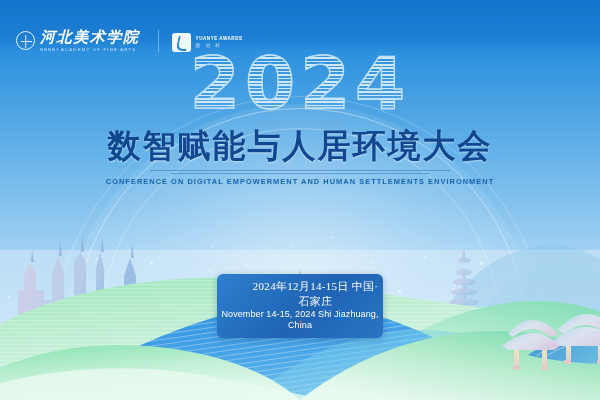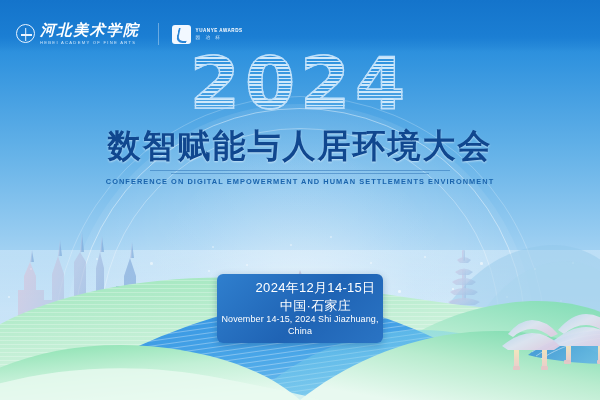--- a/index.html
+++ b/index.html
@@ -6,21 +6,21 @@
   *{box-sizing:border-box;}
   #poster{
     position:relative;width:600px;height:400px;overflow:hidden;
     font-family:"Liberation Sans","DejaVu Sans",sans-serif;
     background:linear-gradient(180deg,#1b7fd4 0%,#2f92de 14%,#64b2e8 38%,#9fd0f2 62%,#c3e1f7 78%,#d8ecfa 100%);
   }
 
   
   .topbar{position:absolute;left:0;top:0;width:600px;height:52px;
     background:linear-gradient(180deg,#1474cb 0%,#1b7ed3 70%,rgba(30,132,214,0) 100%);
-    display:flex;align-items:center;padding:16px 0 0 16px;z-index:40;}
+    display:flex;align-items:flex-end;padding:16px 0 0 16px;z-index:40;}
   .logo-a{display:flex;align-items:center;gap:5px;}
   .seal{width:19px;height:19px;border-radius:50%;border:1.6px solid #eaf4ff;position:relative;flex:0 0 auto;}
   .seal:before{content:"";position:absolute;left:50%;top:3px;transform:translateX(-50%);
     width:1.6px;height:13px;background:#eaf4ff;}
   .seal:after{content:"";position:absolute;left:4px;top:8.5px;width:11px;height:1.6px;background:#eaf4ff;}
   .logo-a-txt{display:flex;flex-direction:column;line-height:1;}
   .logo-cn{font-family:"Liberation Serif","DejaVu Serif",serif;color:#fff;font-size:15px;
     letter-spacing:1.6px;font-weight:700;font-style:italic;white-space:nowrap;}
   .logo-en{color:#cfe6fb;font-size:4.2px;letter-spacing:1.25px;margin-top:3px;white-space:nowrap;}
   .divider-v{width:1px;height:22px;background:rgba(255,255,255,.35);margin:0 13px 0 18px;}
@@ -69,21 +69,21 @@
   .title-en{position:absolute;left:0;right:0;top:177px;z-index:22;text-align:center;
     font-size:7.4px;letter-spacing:1.05px;color:#1a64ad;font-weight:700;white-space:nowrap;}
   .host{position:absolute;left:0;right:0;top:207px;z-index:22;text-align:center;
     font-family:"DejaVu Sans",sans-serif;font-size:11px;letter-spacing:1.2px;color:#2a6fb5;}
 
   
   .date-badge{position:absolute;left:50%;top:274px;transform:translateX(-50%);z-index:30;
     width:166px;padding:5px 0 6px;border-radius:6px;text-align:center;
     background:linear-gradient(135deg,#2f7fce 0%,#1f63b4 55%,#2a74c4 100%);
     box-shadow:0 2px 7px rgba(16,60,110,.30);}
-  .date-cn{font-family:Liberation Sans, sans-serif;color:#ffffff;font-size:13px;letter-spacing:.3px;line-height:1.35;margin-left:31px;}
+  .date-cn{font-family:Liberation Serif, serif;color:#ffffff;font-size:11px;letter-spacing:.3px;line-height:1.35;margin-left:31px;}
   .date-en{color:#ffffff;font-size:9px;letter-spacing:.1px;line-height:1.3;}
 
   
   .scene{position:absolute;left:0;bottom:0;width:600px;height:400px;z-index:10;}
   .scene-front{z-index:25;}
 </style>
 </head>
 <body>
 
 <div id="poster">

